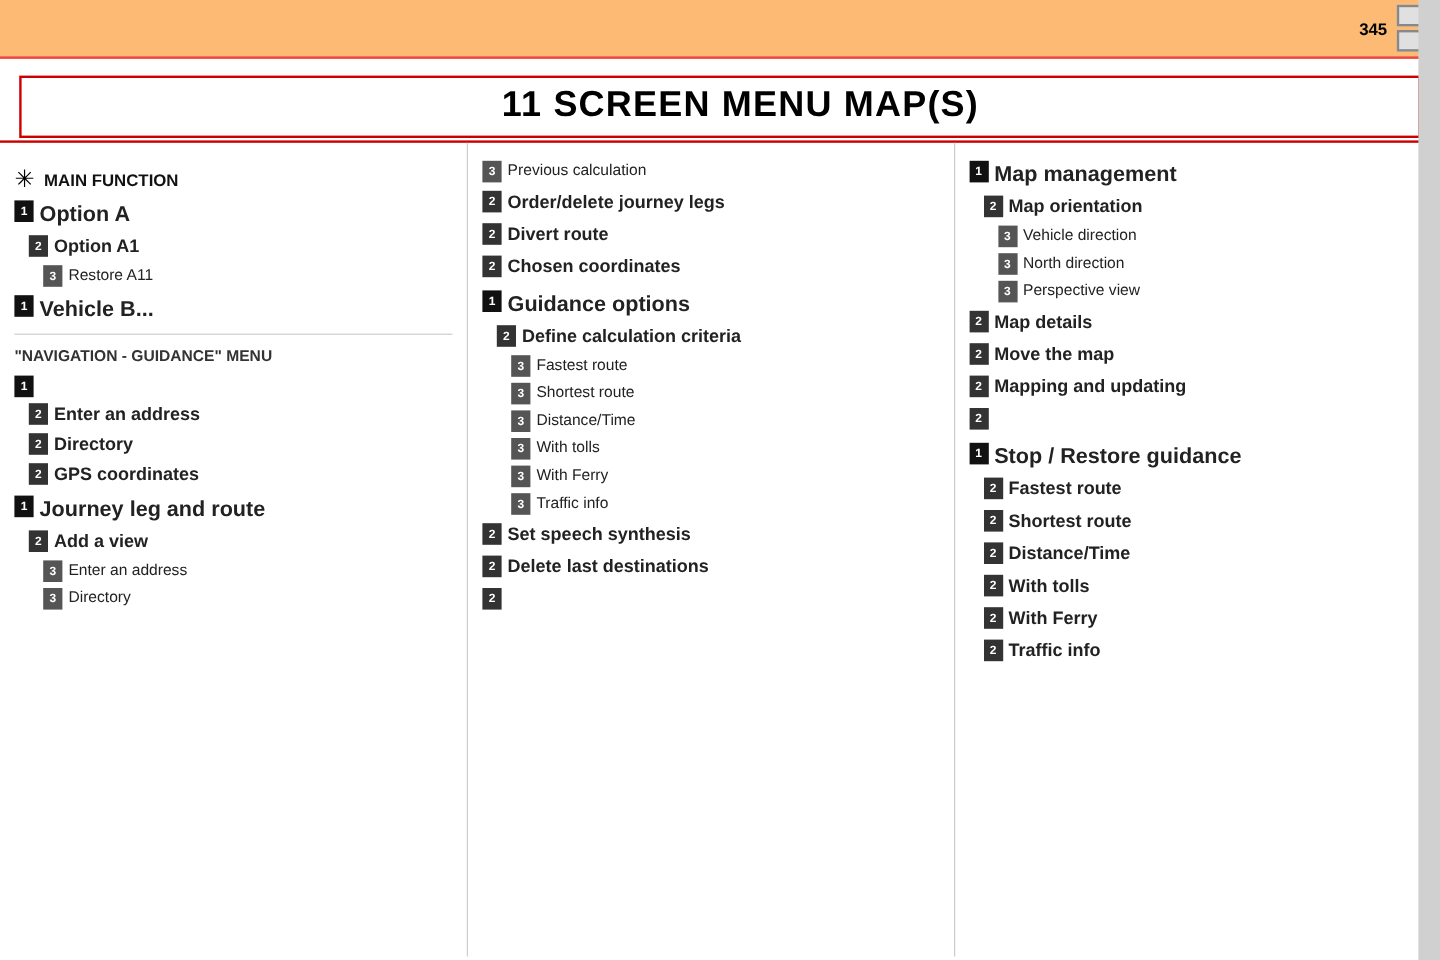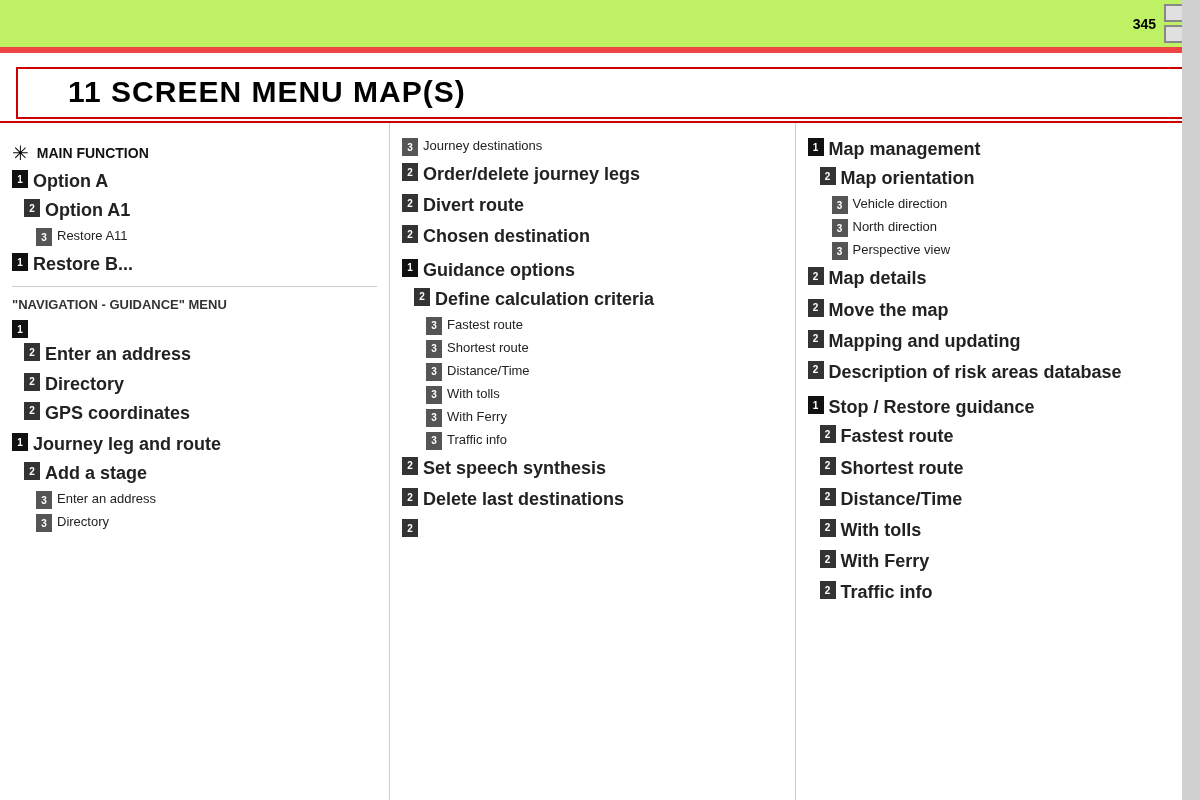--- a/index.html
+++ b/index.html
@@ -11,22 +11,22 @@
       position: relative;
       overflow-x: hidden;
     }
 
     
     .top-bar {
       display: flex;
       justify-content: flex-end;
       align-items: center;
       padding: 4px 8px;
-      border-bottom: 6px solid #ef4444;
-      background: #bef264;
+      border-bottom: 2px solid #ef4444;
+      background: #fdba74;
     }
     .page-number {
       font-size: 14px;
       font-weight: bold;
       margin-right: 8px;
     }
     .top-bar-boxes {
       display: flex;
       flex-direction: column;
       gap: 3px;
@@ -109,21 +109,21 @@
     .item-text {
       font-size: 13px;
       color: #222;
       line-height: 1.4;
     }
     .item-text.large {
       font-size: 18px;
       font-weight: 900;
     }
     .item-text.medium {
-      font-size: 18px;
+      font-size: 15px;
       font-weight: 700;
     }
 
     
     .indent-1 { margin-left: 0px; }
     .indent-2 { margin-left: 12px; }
     .indent-3 { margin-left: 24px; }
 
     .divider {
       border: none;
@@ -149,21 +149,21 @@
 
 <div class="top-bar">
   <span class="page-number">345</span>
   <div class="top-bar-boxes">
     <div class="top-box"></div>
     <div class="top-box"></div>
   </div>
 </div>
 
 <div class="title-wrapper">
-  <div style="border: 2px solid #cc0000; margin: 6px 16px 0 16px; padding: 6px 16px 8px 50px; display: block;">
+  <div style="border: 2px solid #cc0000; margin: 6px 16px 0 16px; padding: 6px 16px 8px 50px; display: block; text-align: center;">
     <h1 style="font-size:30px; font-weight:900; letter-spacing:1px;">11   SCREEN MENU MAP(S)</h1>
   </div>
 </div>
 
 <div class="main-content" style="margin-top:2px; border-top: 2px solid #cc0000; min-height: 680px;">
 
   <div class="column" style="max-width: 390px; min-width: 310px;">
 
     <div class="section-header">
       <span class="icon-star">✳</span>
@@ -178,21 +178,21 @@
       <span class="level-badge level-2">2</span>
       <span class="item-text medium">Option A1</span>
     </div>
     <div class="menu-item indent-3">
       <span class="level-badge level-3">3</span>
       <span class="item-text">Restore A11</span>
     </div>
 
     <div class="menu-item indent-1" style="margin-top:6px;">
       <span class="level-badge level-1">1</span>
-      <span class="item-text large">Restore B...</span>
+      <span class="item-text large">Vehicle B...</span>
     </div>
 
     <hr class="divider">
 
     <div class="menu-section-label">"NAVIGATION - GUIDANCE" MENU</div>
 
     <div class="menu-item indent-1">
       <span class="level-badge level-1">1</span>
     </div>
     <div class="menu-item indent-2">
@@ -207,49 +207,49 @@
       <span class="level-badge level-2">2</span>
       <span class="item-text medium">GPS coordinates</span>
     </div>
 
     <div class="menu-item indent-1" style="margin-top:6px;">
       <span class="level-badge level-1">1</span>
       <span class="item-text large">Journey leg and route</span>
     </div>
     <div class="menu-item indent-2">
       <span class="level-badge level-2">2</span>
-      <span class="item-text medium">Add a stage</span>
+      <span class="item-text medium">Add a view</span>
     </div>
     <div class="menu-item indent-3">
       <span class="level-badge level-3">3</span>
       <span class="item-text">Enter an address</span>
     </div>
     <div class="menu-item indent-3">
       <span class="level-badge level-3">3</span>
       <span class="item-text">Directory</span>
     </div>
   </div>
 
   <div class="column">
 
     <div class="menu-item" style="margin-top:4px;">
       <span class="level-badge level-3">3</span>
-      <span class="item-text">Journey destinations</span>
+      <span class="item-text">Previous calculation</span>
     </div>
     <div class="menu-item" style="margin-top:6px;">
       <span class="level-badge level-2">2</span>
       <span class="item-text medium">Order/delete journey legs</span>
     </div>
     <div class="menu-item" style="margin-top:6px;">
       <span class="level-badge level-2">2</span>
       <span class="item-text medium">Divert route</span>
     </div>
     <div class="menu-item" style="margin-top:6px;">
       <span class="level-badge level-2">2</span>
-      <span class="item-text medium">Chosen destination</span>
+      <span class="item-text medium">Chosen coordinates</span>
     </div>
 
     <div class="menu-item" style="margin-top:8px;">
       <span class="level-badge level-1">1</span>
       <span class="item-text large">Guidance options</span>
     </div>
 
     <div class="menu-item indent-2" style="margin-top:4px;">
       <span class="level-badge level-2">2</span>
       <span class="item-text medium">Define calculation criteria</span>
@@ -321,21 +321,20 @@
     <div class="menu-item" style="margin-top:6px;">
       <span class="level-badge level-2">2</span>
       <span class="item-text medium">Move the map</span>
     </div>
     <div class="menu-item" style="margin-top:6px;">
       <span class="level-badge level-2">2</span>
       <span class="item-text medium">Mapping and updating</span>
     </div>
     <div class="menu-item" style="margin-top:6px;">
       <span class="level-badge level-2">2</span>
-      <span class="item-text medium">Description of risk areas database</span>
     </div>
 
     <div class="menu-item" style="margin-top:10px;">
       <span class="level-badge level-1">1</span>
       <span class="item-text large">Stop / Restore guidance</span>
     </div>
 
     <div class="menu-item indent-2" style="margin-top:4px;">
       <span class="level-badge level-2">2</span>
       <span class="item-text medium">Fastest route</span>

